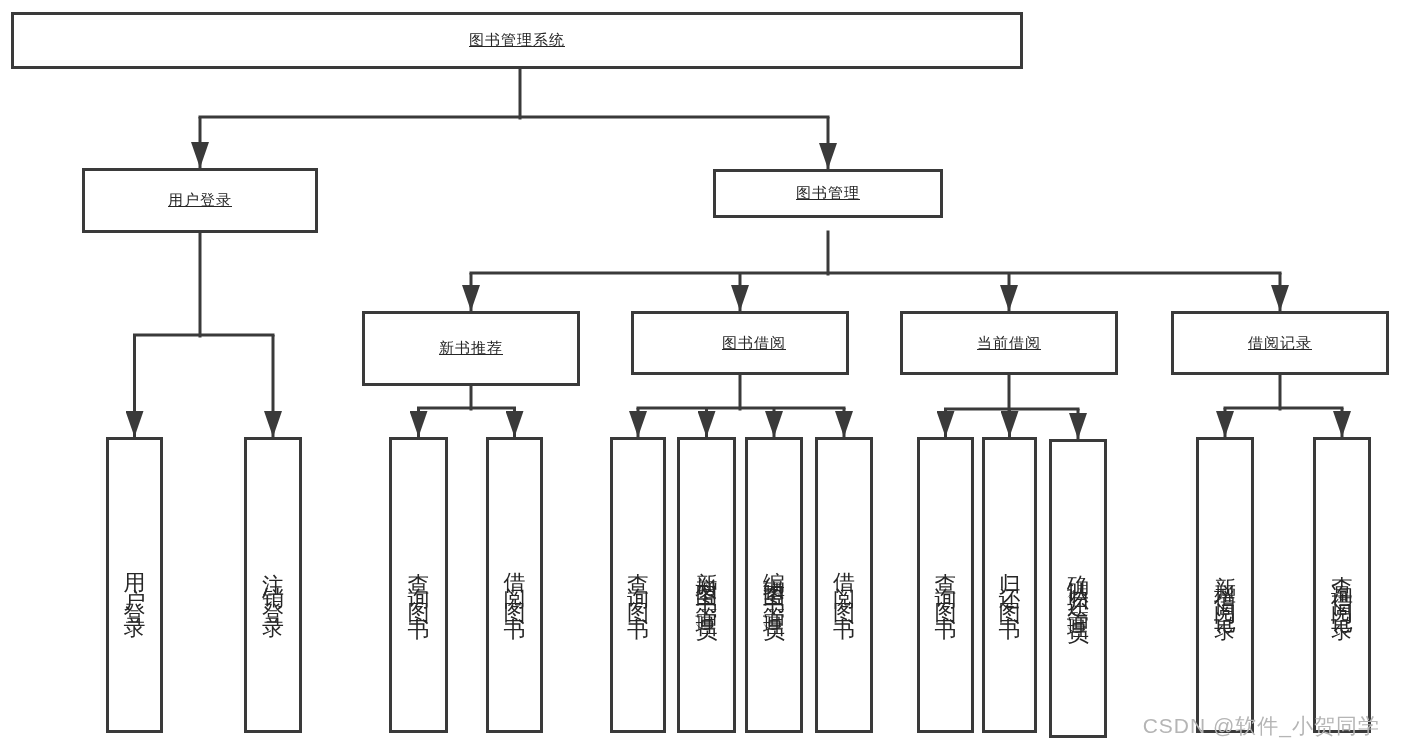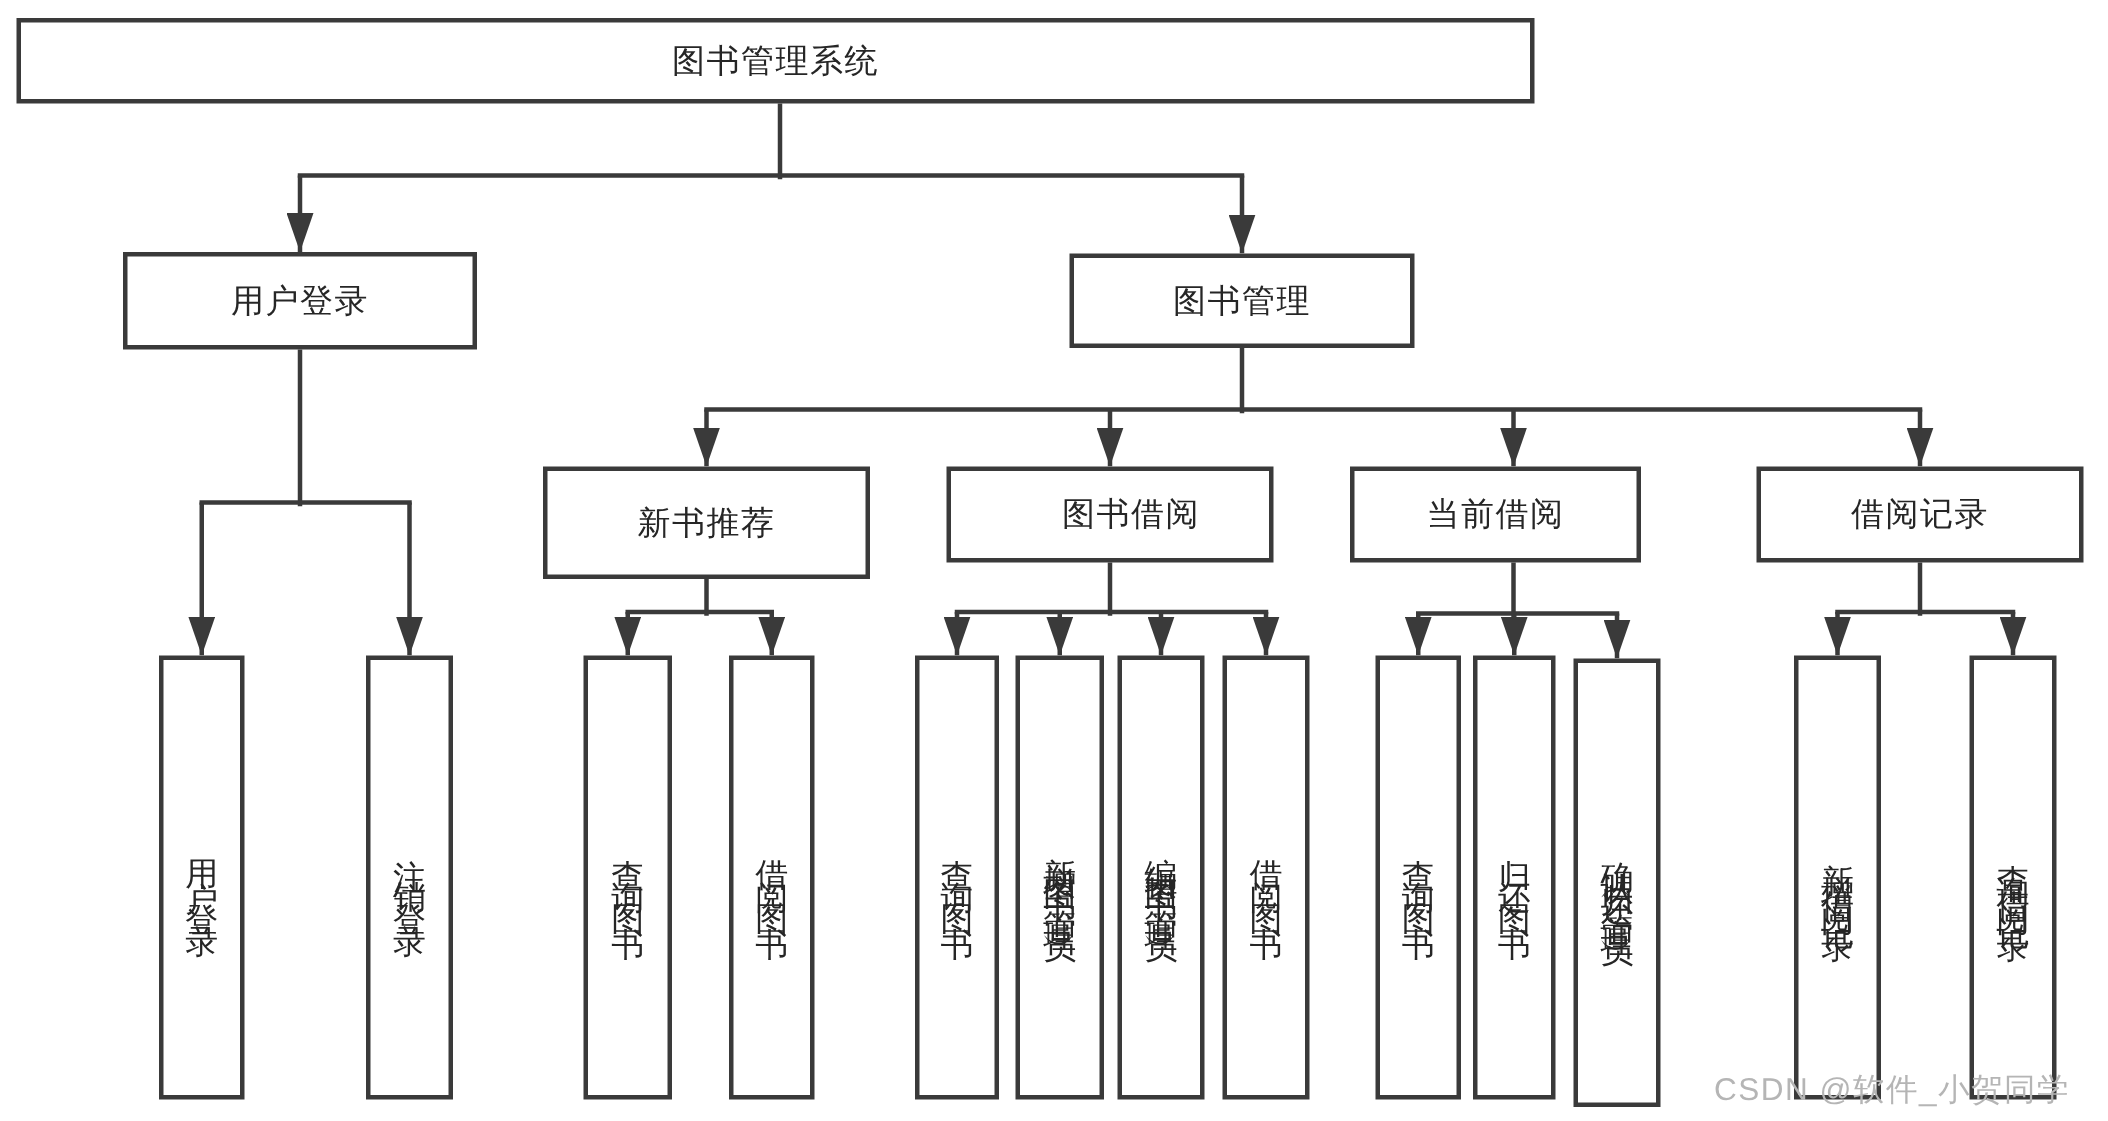--- a/index.html
+++ b/index.html
@@ -13,21 +13,21 @@
   .wires{position:absolute;left:0;top:0;z-index:1;}
   .node{
     position:absolute;
     box-sizing:border-box;
     background:#ffffff;
     border:3px solid var(--line,#3a3a3a);
     color:var(--text,#262626);
     display:flex;align-items:center;justify-content:center;
     z-index:2;
   }
-  .hbox{font-size:22px;letter-spacing:1px;}
+  .hbox{font-size:15px;letter-spacing:1px;text-decoration:underline;}
   .vbox{
     writing-mode:vertical-rl;
     text-orientation:mixed;
     font-size:22px;
     line-height:1;
   }
   .v4{letter-spacing:15px;}
   .vmed{letter-spacing:9px;}
   .vlong{letter-spacing:7px;}
   .watermark{
@@ -88,31 +88,31 @@
       </g>
   </svg>
 
   <div class="node hbox" style="left:11px;top:12px;width:1012px;height:57px;">
     <span>图书管理系统</span>
   </div>
 
   <div class="node hbox" style="left:82px;top:168px;width:236px;height:65px;">
     <span>用户登录</span>
   </div>
-  <div class="node hbox" style="left:713px;top:169px;width:230px;height:63px;">
+  <div class="node hbox" style="left:713px;top:169px;width:230px;height:49px;">
     <span>图书管理</span>
   </div>
 
   <div class="node hbox" style="left:362px;top:311px;width:218px;height:75px;">
     <span>新书推荐</span>
   </div>
   <div class="node hbox" style="left:631px;top:311px;width:218px;height:64px;padding-left:28px;">
     <span>图书借阅</span>
   </div>
-  <div class="node hbox" style="left:900px;top:311px;width:194px;height:64px;">
+  <div class="node hbox" style="left:900px;top:311px;width:218px;height:64px;">
     <span>当前借阅</span>
   </div>
   <div class="node hbox" style="left:1171px;top:311px;width:218px;height:64px;">
     <span>借阅记录</span>
   </div>
 
   <div class="node vbox v4" style="left:106px;top:437px;width:57px;height:296px;">
     <span>用户登录</span>
   </div>
   <div class="node vbox v4" style="left:244px;top:437px;width:58px;height:296px;">

